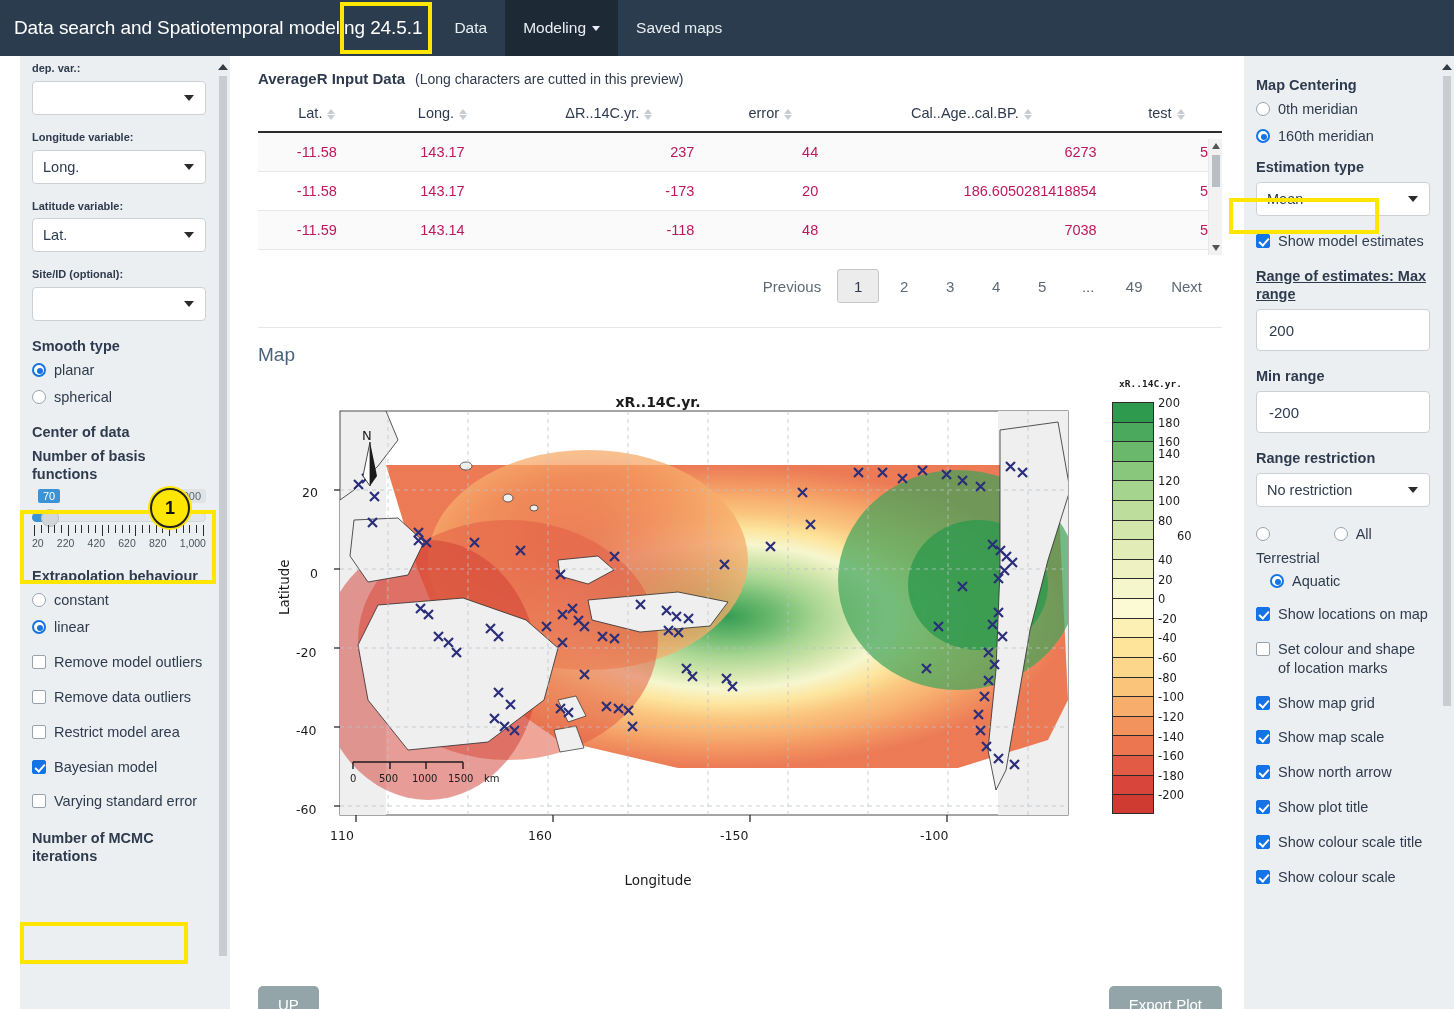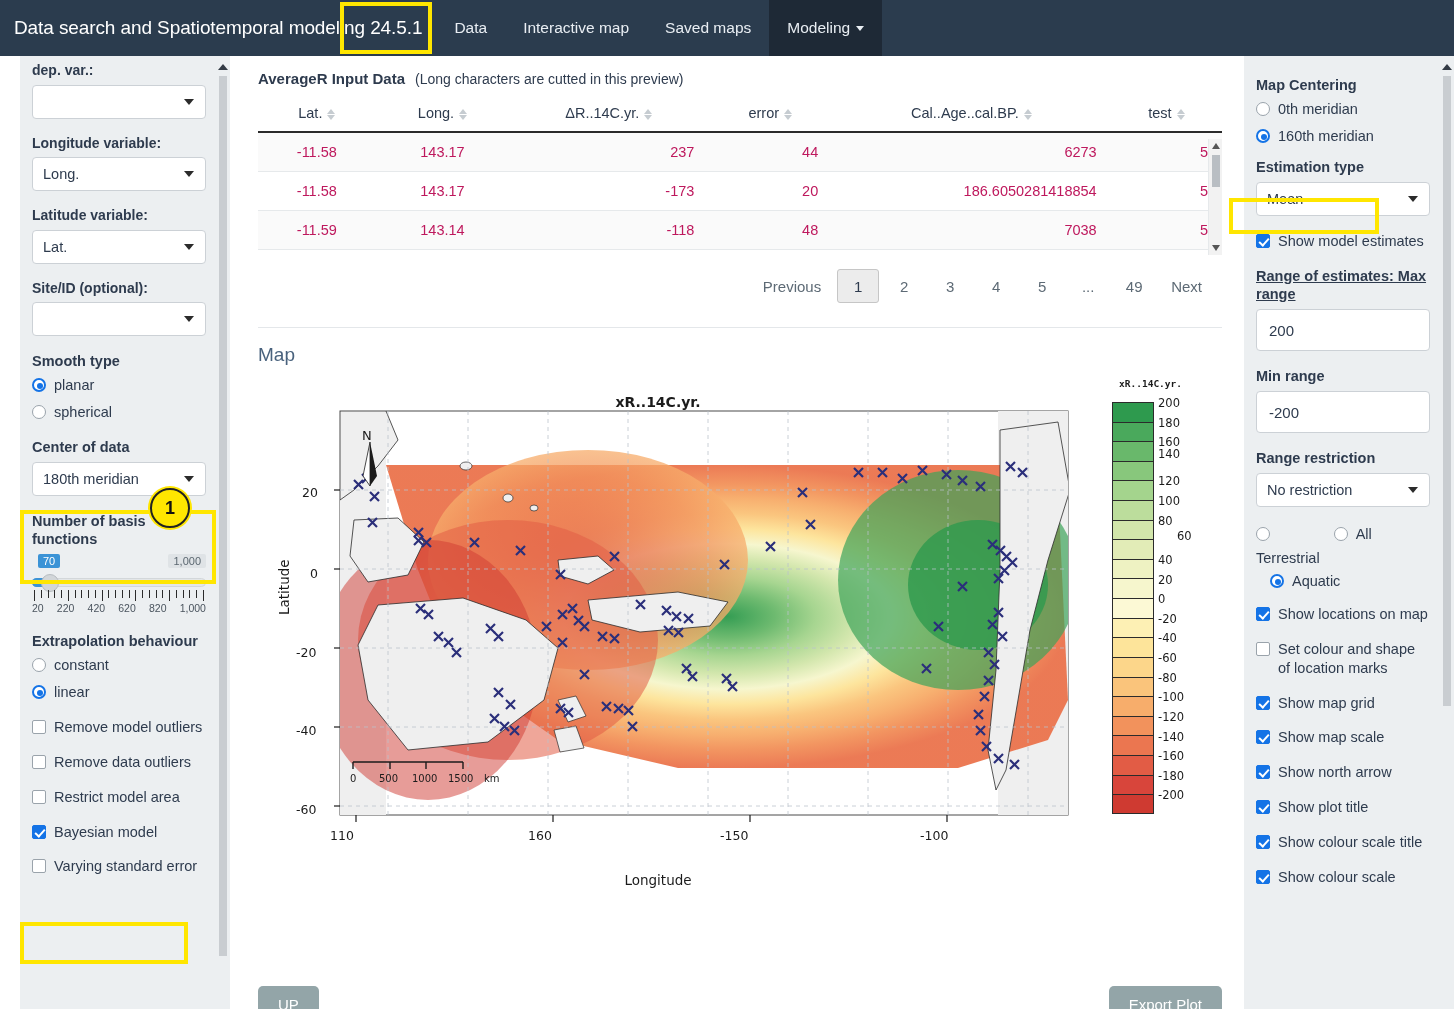--- a/index.html
+++ b/index.html
@@ -87,21 +87,21 @@
   .rail-arrow {
     position: absolute; right: 2px;
     width: 0; height: 0;
     border-left: 5px solid transparent;
     border-right: 5px solid transparent;
   }
   .rail-arrow.up { top: 8px; border-bottom: 6px solid #333b45; }
 
   .fld-label {
     font-weight: bold;
-    font-size: 14px;
+    font-size: 11px;
     color: #2e3b4e;
     margin: 0 0 5px 0;
     line-height: 1.25;
   }
   .sel {
     width: 100%;
     height: 34px;
     background: #ffffff;
     border: 1px solid #ccd1d6;
     border-radius: 4px;
@@ -463,26 +463,25 @@
     display: flex;
     justify-content: space-between;
   }
 </style>
 </head>
 <body>
 
 <div class="navbar">
   <div class="brand">Data search and Spatiotemporal modeling 24.5.1</div>
   <a class="navlink">Data</a>
-  <a class="navlink">Interactive map</a>
-  <a class="navlink">Saved maps</a>
   <a class="navlink active">
     <span>Modeling</span>
     <span class="caret-down"></span>
   </a>
+  <a class="navlink">Saved maps</a>
   <div class="hl-box" id="hl-version"></div>
 </div>
 
 <div class="body-wrap">
 
   <div class="side side-left">
     <div class="side-inner" style="padding-top:6px; padding-right:24px;">
 
       <div class="fld-label">dep. var.:</div>
       <div class="sel">
@@ -512,24 +511,20 @@
       <div class="opt">
         <span class="radio on"></span>
         <span>planar</span>
       </div>
       <div class="opt">
         <span class="radio"></span>
         <span>spherical</span>
       </div>
 
       <div class="sec-head" style="margin-top:16px;">Center of data</div>
-      <div class="sel">
-        <span>180th meridian</span>
-        <span class="sel-caret"></span>
-      </div>
 
       <div class="sec-head" style="margin-top:2px;">Number of basis functions</div>
       <div class="slider-wrap">
         <span class="sl-bubble">70</span>
         <span class="sl-max">1,000</span>
         <span class="sl-track"></span>
         <span class="sl-fill"></span>
         <span class="sl-knob"></span>
         <span class="sl-ticks">
           <i class="major"></i>
@@ -593,20 +588,21 @@
       </div>
       <div class="opt" style="margin-top:16px;">
         <span class="chk on"></span>
         <span>Bayesian model</span>
       </div>
       <div class="opt" style="margin-top:16px;">
         <span class="chk"></span>
         <span>Varying standard error</span>
       </div>
 
+      <div class="sec-head" style="margin-top:18px;">Number of MCMC iterations</div>
     </div>
 
     <div class="rail">
       <span class="rail-arrow up"></span>
       <span class="rail-track" style="top:20px; height:880px;"></span>
     </div>
   </div>
 
   <div id="hl-center"></div>
   <div class="badge-1">1</div>

